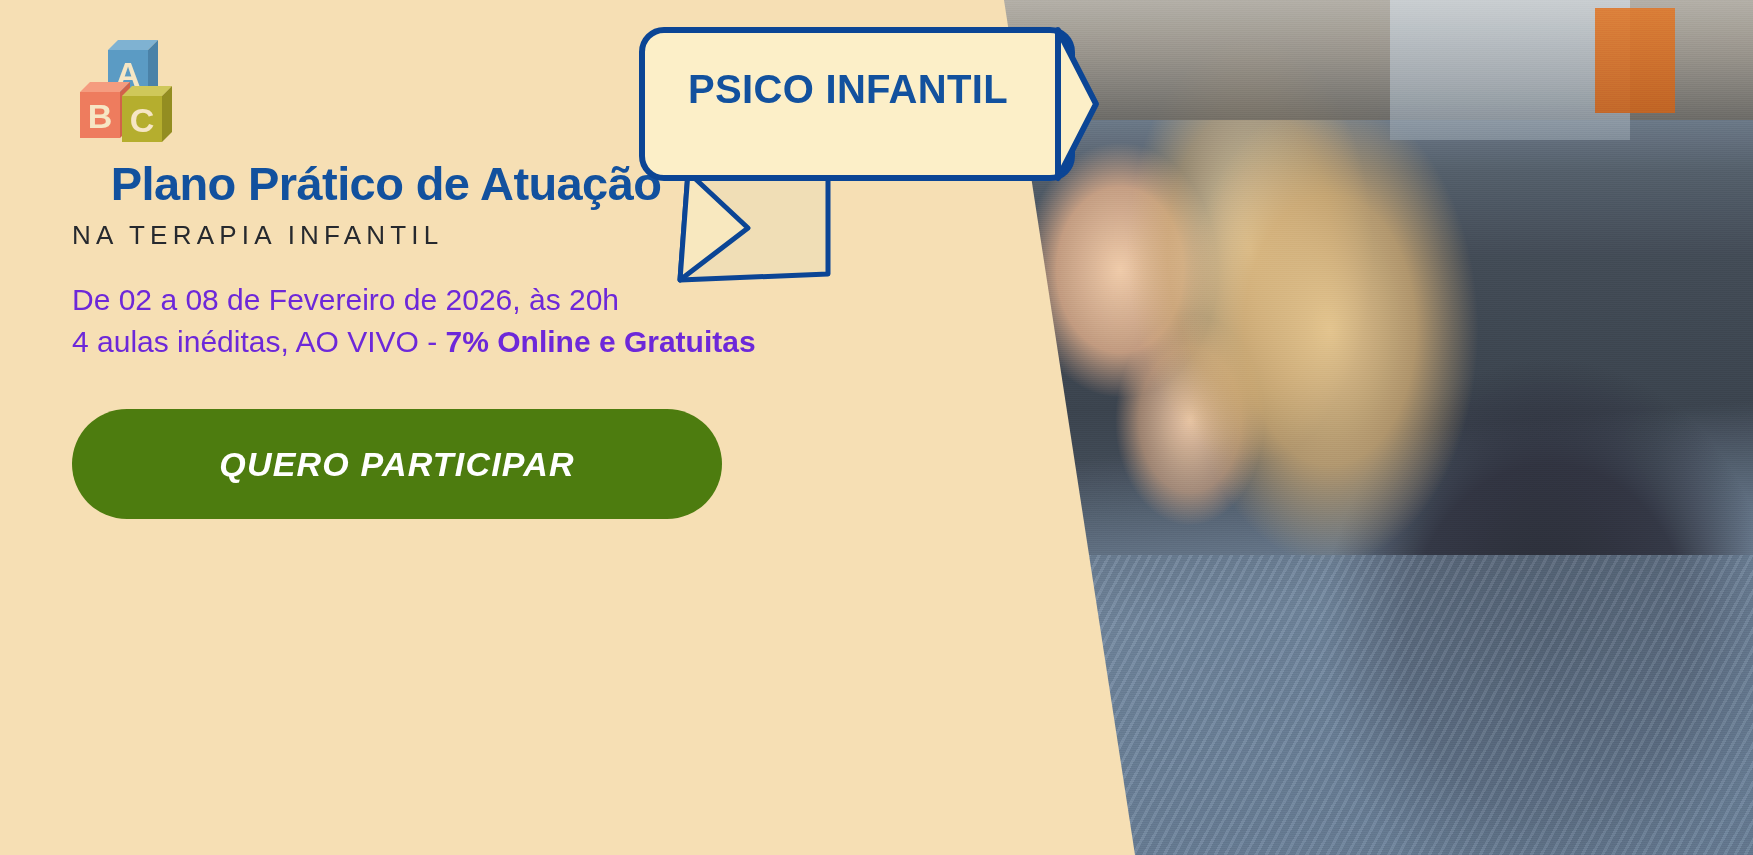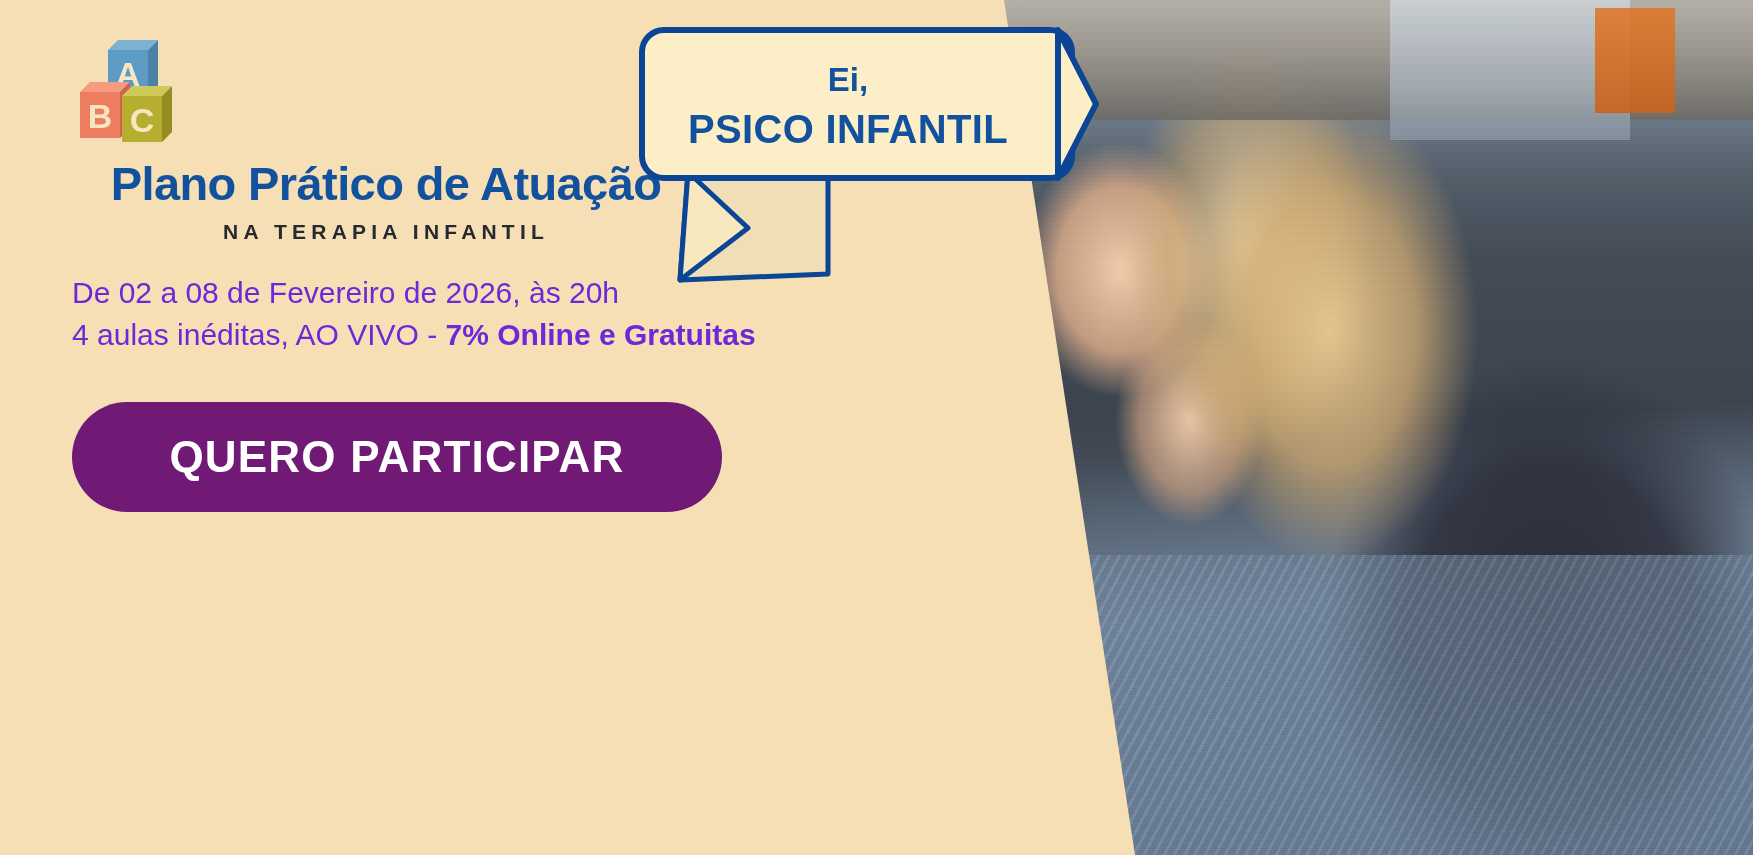--- a/index.html
+++ b/index.html
@@ -141,27 +141,26 @@
     font-size: 47px;
     font-weight: 700;
     color: #12519E;
     letter-spacing: -0.6px;
     margin-top: 7px;
     white-space: nowrap;
     text-align: center;
   }
 
   .brand-sub {
-    font-size: 21px;
-    font-weight: 700;
+    font-size: 26px;
+    font-weight: 400;
     letter-spacing: 5.2px;
     color: #26292e;
     margin-top: 9px;
     white-space: nowrap;
-    text-align: center;
   }
 
   .headline {
     margin-top: 34px;
     font-size: 35px;
     line-height: 1.26;
     font-weight: 700;
     color: #3a3a3c;
     font-stretch: condensed;
     max-width: 730px;
@@ -183,27 +182,28 @@
 
   .cta {
     display: flex;
     align-items: center;
     justify-content: center;
     margin-top: 46px;
     width: 650px;
     height: 110px;
     border: none;
     border-radius: 58px;
-    background: #701a75;
+    background: #4d7c0f;
     color: #ffffff;
-    font-size: 44px;
+    font-size: 34px;
     font-weight: 700;
     letter-spacing: 1.2px;
     cursor: pointer;
     font-family: "Liberation Sans", sans-serif;
+    font-style: italic;
   }
 
   
   .bubble-wrap {
     position: absolute;
     top: 22px;
     left: 628px;
     width: 470px;
     height: 290px;
   }
@@ -289,18 +289,17 @@
     <svg width="470" height="290" viewBox="0 0 470 290" xmlns="http://www.w3.org/2000/svg">
 
       <path d="M 60 150 L 200 150 L 200 252 L 52 258 Z" fill="#F0DEB6" stroke="#0B4595" stroke-width="5" stroke-linejoin="round"></path>
       <path d="M 60 150 L 120 206 L 52 258 Z" fill="#F8E8BF" stroke="#0B4595" stroke-width="5" stroke-linejoin="round"></path>
 
       <rect x="14" y="8" width="430" height="148" rx="22" ry="22" fill="#FCEFC8" stroke="#0B4595" stroke-width="6"></rect>
 
       <path d="M 430 8 L 468 82 L 430 156 Z" fill="#FCEFC8" stroke="#0B4595" stroke-width="6" stroke-linejoin="round"></path>
     </svg>
     <div class="bubble-text">
-      <div class="bubble-line1">Ei,</div>
       <div class="bubble-line2">PSICO INFANTIL</div>
     </div>
   </div>
 
 </div>
 
 </body></html>

